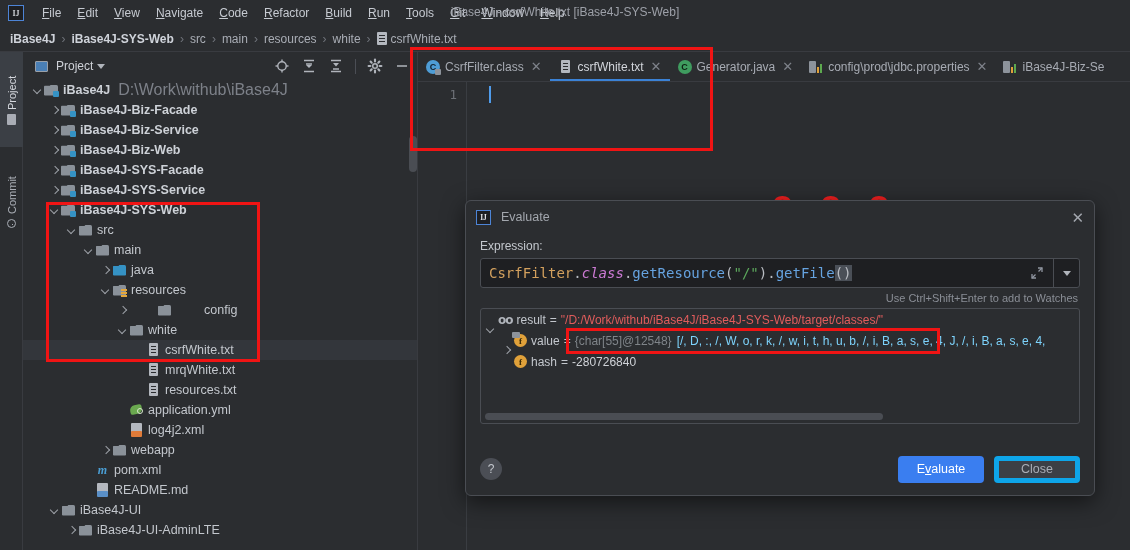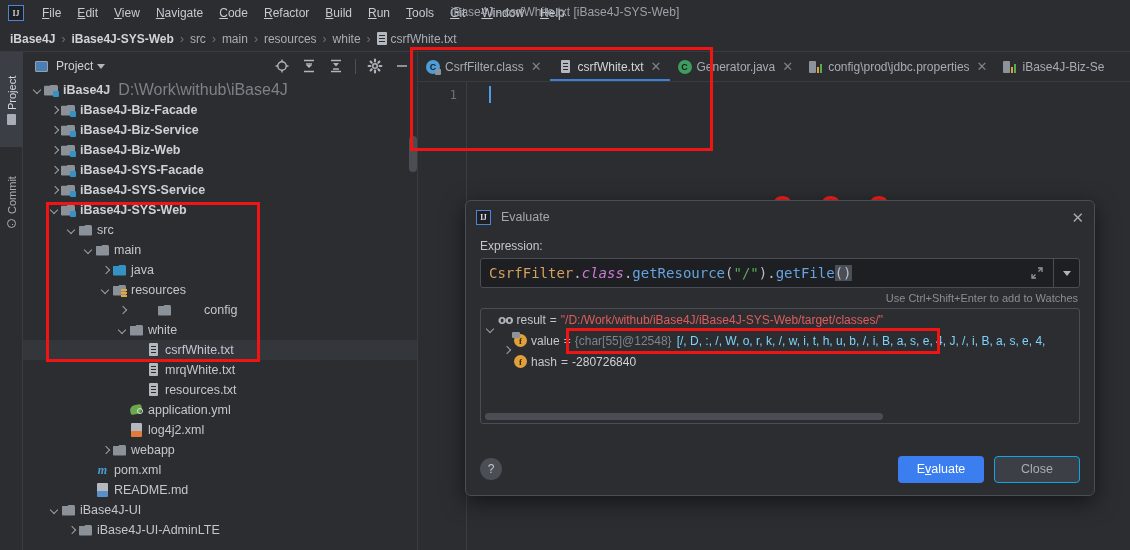--- a/index.html
+++ b/index.html
@@ -404,21 +404,21 @@
     width: 22px; height: 22px; border-radius: 50%; background: #4b4e55;
     color: #c3c7cd; font-size: 12px;
     display: flex; align-items: center; justify-content: center; cursor: default;
   }
   .btn {
     min-width: 86px; height: 27px; border-radius: 4px; font-size: 12.5px;
     display: flex; align-items: center; justify-content: center; cursor: default;
   }
   .btn-primary { background: #3a7ef0; color: #ffffff; margin-left: auto; }
   .btn-primary u { text-decoration: underline; }
-  .btn-default { background: #3c3f45; color: #a9adb5; border: 1px solid #0ea5e9; margin-left: 10px; }
+  .btn-default { background: #3c3f45; color: #a9adb5; border: 5px solid #0ea5e9; margin-left: 10px; }
 </style>
 </head>
 <body>
 
 <div id="app">
 
   <div class="menubar">
     <div class="ij-logo">IJ</div>
     <div class="menu-item"><u>F</u><span>ile</span></div>
     <div class="menu-item"><u>E</u>dit</div>

